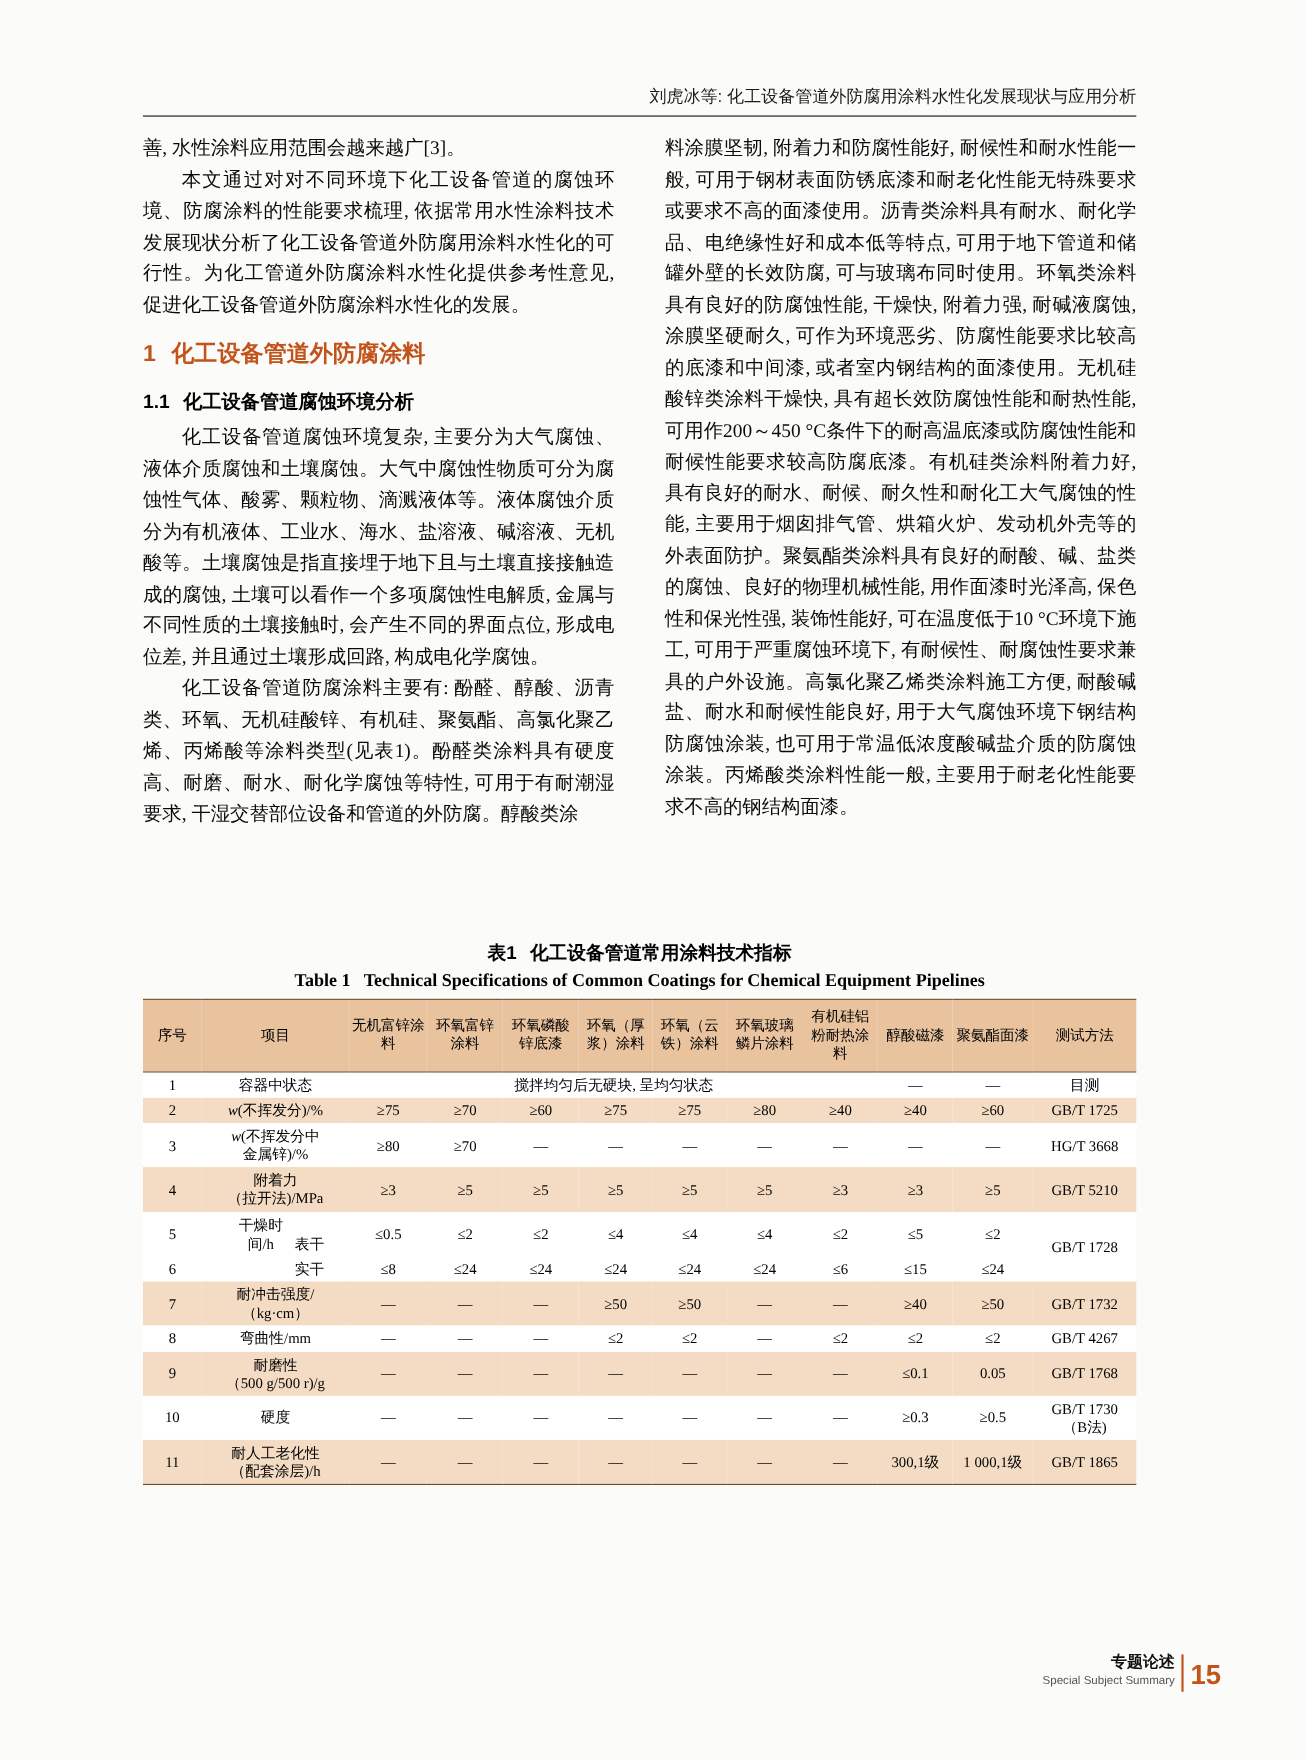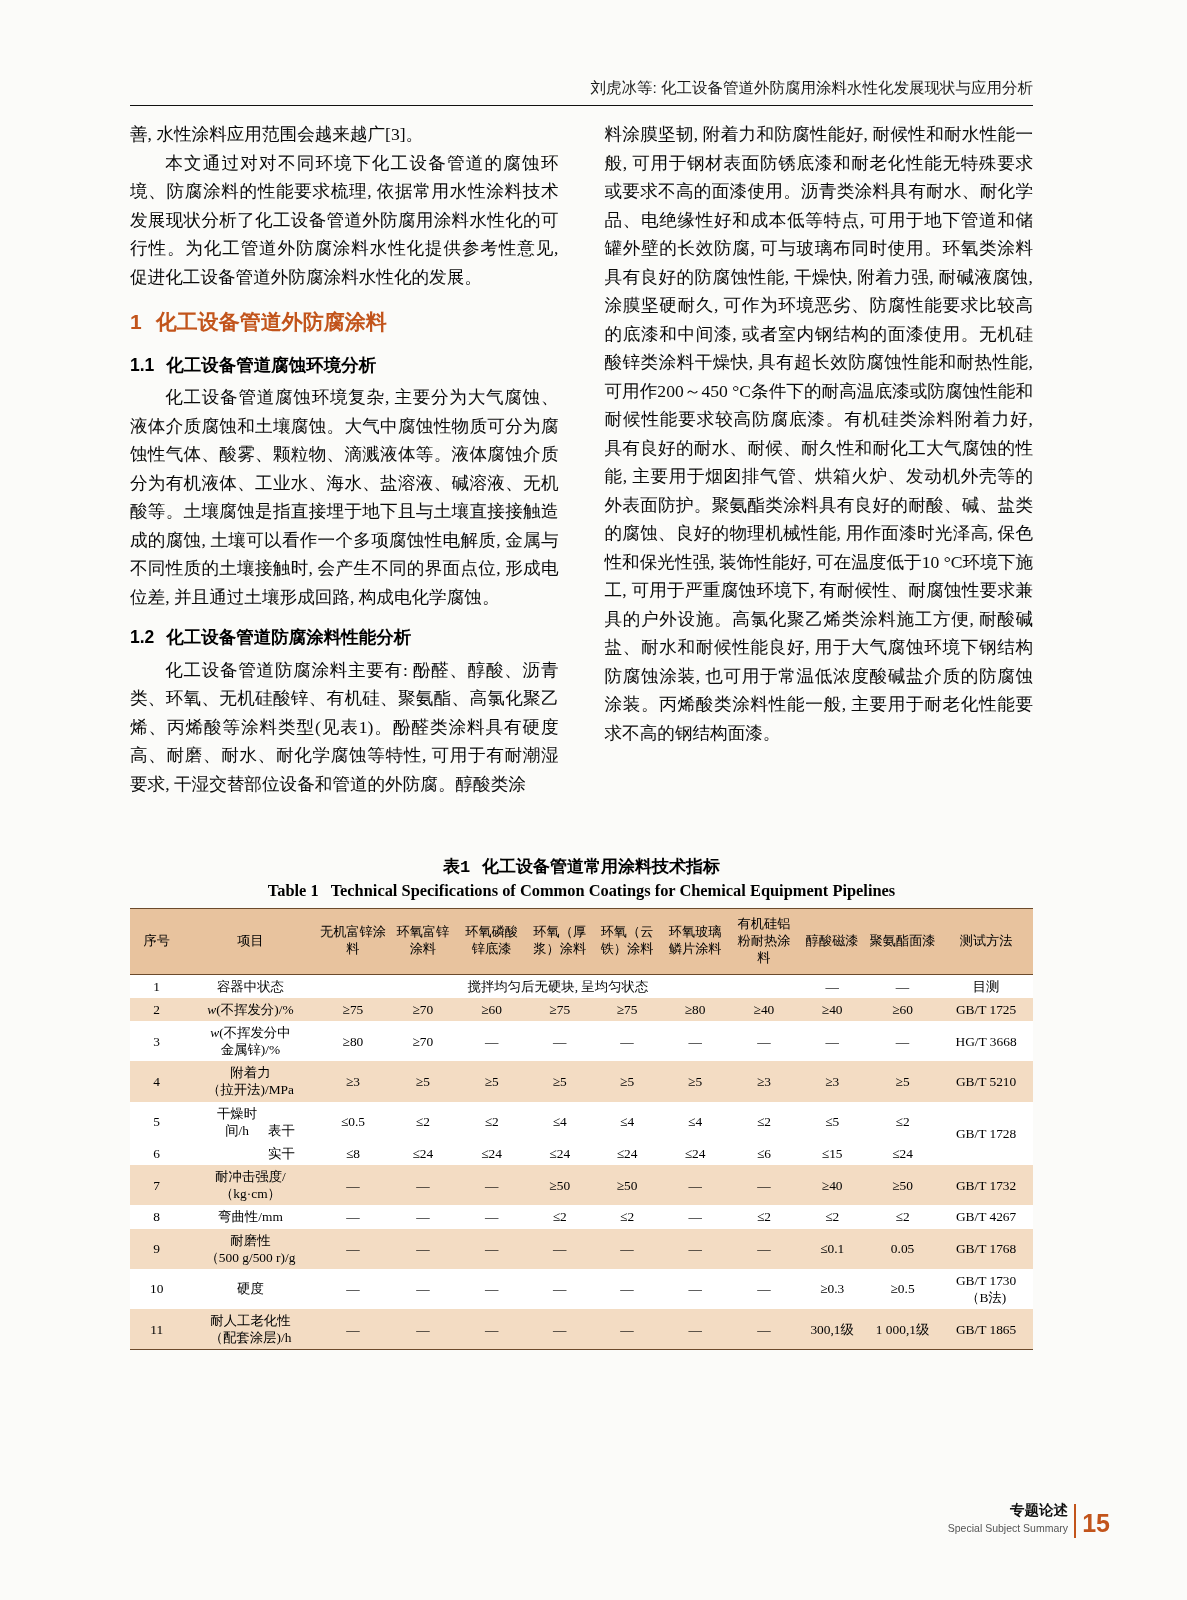--- a/index.html
+++ b/index.html
@@ -75,21 +75,21 @@
     gap: 12px;
   }
   .tablewrap {
     position: absolute;
     left: 130px;
     top: 855px;
     width: 903px;
   }
   .tcap-cn {
     text-align: center;
-    font-family: Liberation Mono, monospace;
+    font-family: Liberation Sans, sans-serif;
     font-weight: bold;
     font-size: 17px;
     margin-bottom: 3px;
   }
   .tcap-cn .num { margin-right: 12px; }
   .tcap-en {
     text-align: center;
     font-family: "Liberation Serif", serif;
     font-weight: bold;
     font-size: 16.4px;
@@ -183,24 +183,20 @@
         <span>1</span>
         <span>化工设备管道外防腐涂料</span>
       </h2>
 
       <h3 class="subsec">
         <span>1.1</span>
         <span>化工设备管道腐蚀环境分析</span>
       </h3>
       <p class="indent">化工设备管道腐蚀环境复杂, 主要分为大气腐蚀、液体介质腐蚀和土壤腐蚀。大气中腐蚀性物质可分为腐蚀性气体、酸雾、颗粒物、滴溅液体等。液体腐蚀介质分为有机液体、工业水、海水、盐溶液、碱溶液、无机酸等。土壤腐蚀是指直接埋于地下且与土壤直接接触造成的腐蚀, 土壤可以看作一个多项腐蚀性电解质, 金属与不同性质的土壤接触时, 会产生不同的界面点位, 形成电位差, 并且通过土壤形成回路, 构成电化学腐蚀。</p>
 
-      <h3 class="subsec">
-        <span>1.2</span>
-        <span>化工设备管道防腐涂料性能分析</span>
-      </h3>
       <p class="indent">化工设备管道防腐涂料主要有: 酚醛、醇酸、沥青类、环氧、无机硅酸锌、有机硅、聚氨酯、高氯化聚乙烯、丙烯酸等涂料类型(见表1)。酚醛类涂料具有硬度高、耐磨、耐水、耐化学腐蚀等特性, 可用于有耐潮湿要求, 干湿交替部位设备和管道的外防腐。醇酸类涂</p>
     </div>
 
     <div class="col">
       <p>料涂膜坚韧, 附着力和防腐性能好, 耐候性和耐水性能一般, 可用于钢材表面防锈底漆和耐老化性能无特殊要求或要求不高的面漆使用。沥青类涂料具有耐水、耐化学品、电绝缘性好和成本低等特点, 可用于地下管道和储罐外壁的长效防腐, 可与玻璃布同时使用。环氧类涂料具有良好的防腐蚀性能, 干燥快, 附着力强, 耐碱液腐蚀, 涂膜坚硬耐久, 可作为环境恶劣、防腐性能要求比较高的底漆和中间漆, 或者室内钢结构的面漆使用。无机硅酸锌类涂料干燥快, 具有超长效防腐蚀性能和耐热性能, 可用作200～450 °C条件下的耐高温底漆或防腐蚀性能和耐候性能要求较高防腐底漆。有机硅类涂料附着力好, 具有良好的耐水、耐候、耐久性和耐化工大气腐蚀的性能, 主要用于烟囱排气管、烘箱火炉、发动机外壳等的外表面防护。聚氨酯类涂料具有良好的耐酸、碱、盐类的腐蚀、良好的物理机械性能, 用作面漆时光泽高, 保色性和保光性强, 装饰性能好, 可在温度低于10 °C环境下施工, 可用于严重腐蚀环境下, 有耐候性、耐腐蚀性要求兼具的户外设施。高氯化聚乙烯类涂料施工方便, 耐酸碱盐、耐水和耐候性能良好, 用于大气腐蚀环境下钢结构防腐蚀涂装, 也可用于常温低浓度酸碱盐介质的防腐蚀涂装。丙烯酸类涂料性能一般, 主要用于耐老化性能要求不高的钢结构面漆。</p>
     </div>
 
   </div>
 
   <div class="tablewrap">

